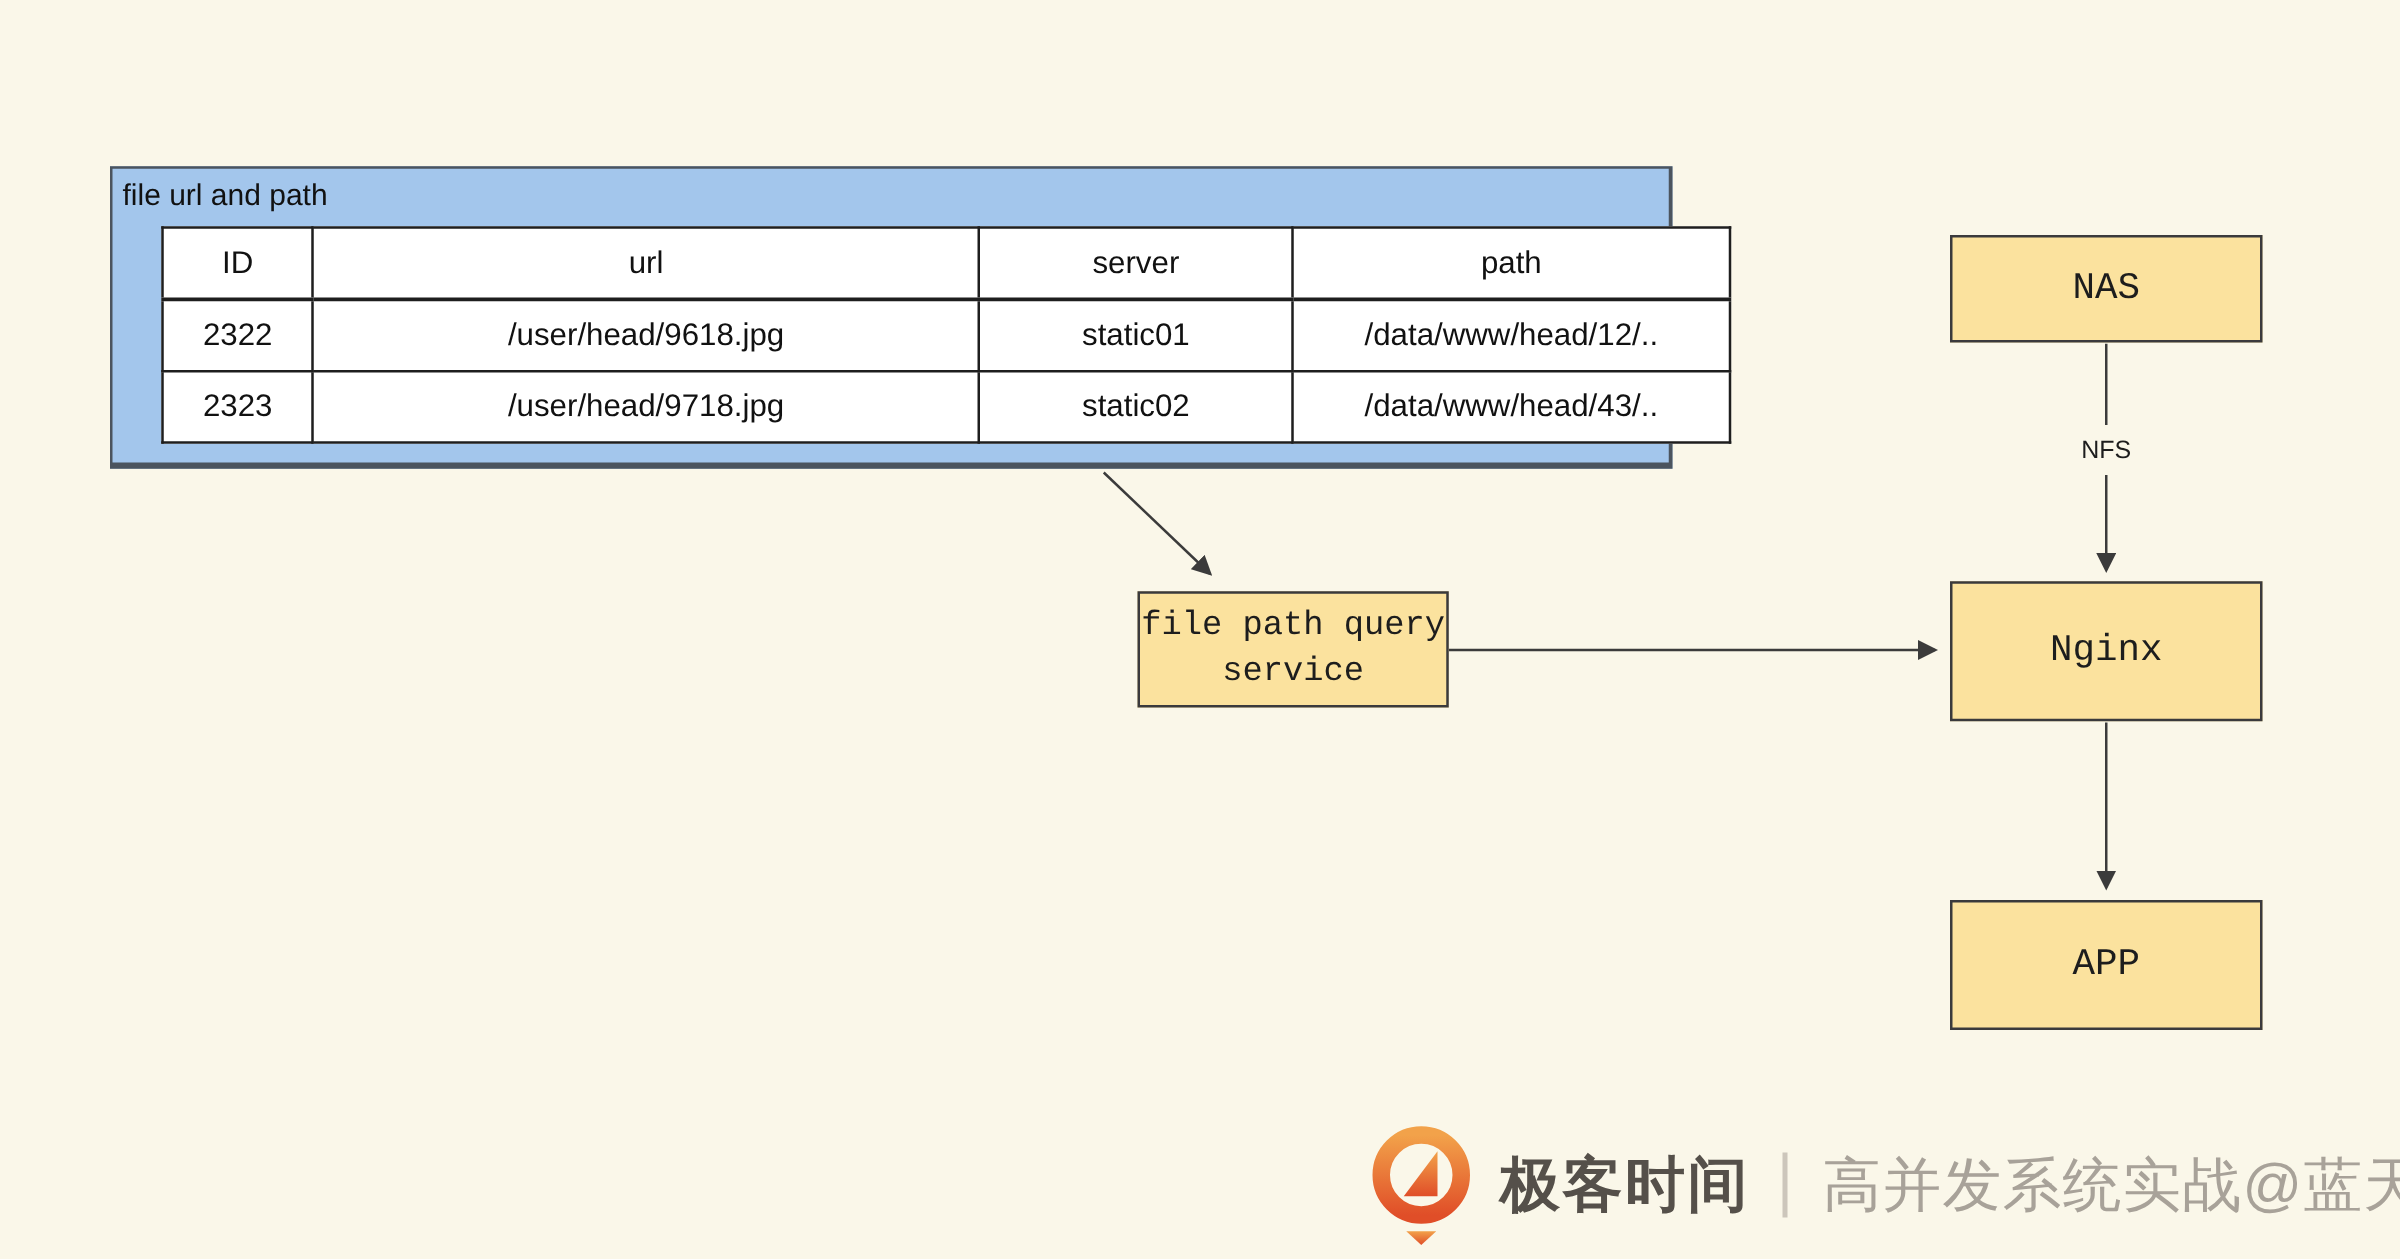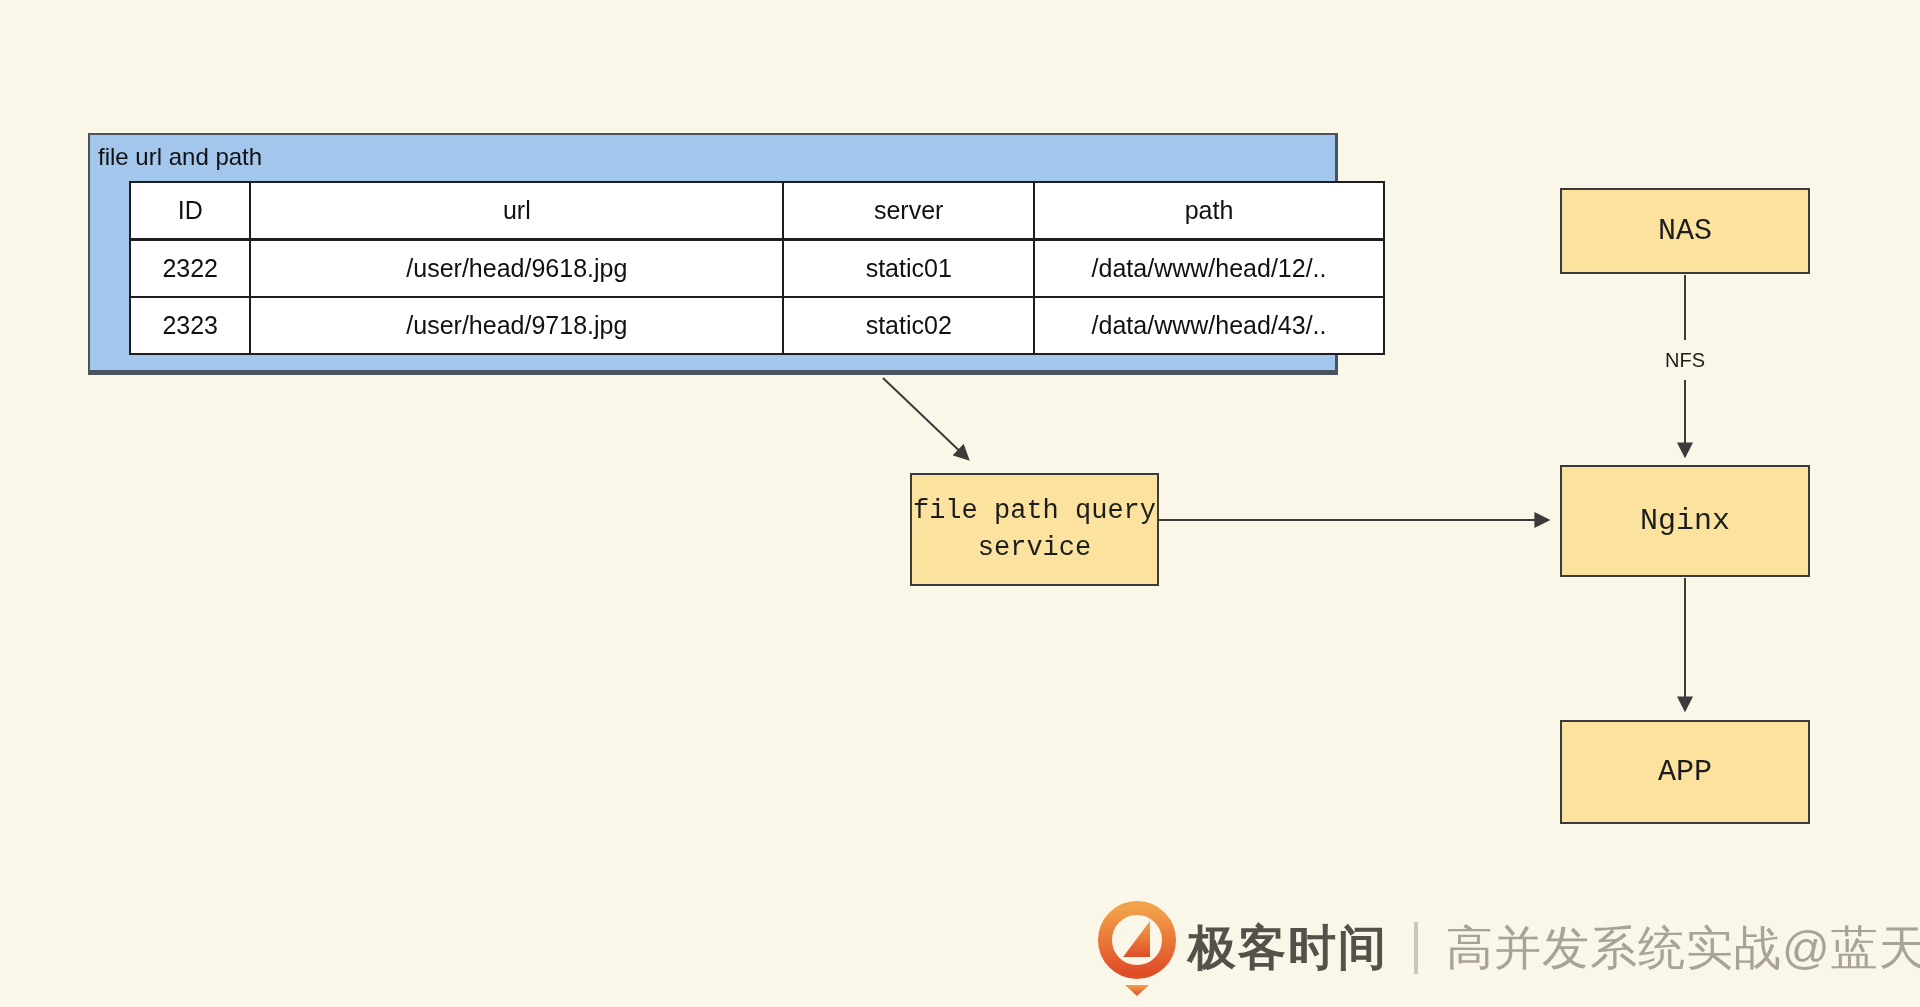--- a/index.html
+++ b/index.html
@@ -59,34 +59,34 @@
   .node{
     position:absolute;
     background:var(--node-bg);
     border:2px solid var(--node-border);
     display:flex;flex-direction:column;align-items:center;justify-content:center;
     font-size:30px;color:#1d1d1d;text-align:center;font-family:Liberation Mono, monospace;
   }
   .node-nas{left:1560px;top:188px;width:250px;height:86px;}
   .node-nginx{left:1560px;top:465px;width:250px;height:112px;text-align:right;}
   .node-app{left:1560px;top:720px;width:250px;height:104px;}
-  .node-service{left:910px;top:473px;width:249px;height:113px;font-size:27px;line-height:1.35;justify-content:center;}
+  .node-service{left:910px;top:473px;width:249px;height:93px;font-size:27px;line-height:1.35;justify-content:center;}
 
   .edge-label{
     position:absolute;left:1641px;top:340px;width:88px;height:40px;
     background:var(--page-bg);
     display:flex;align-items:center;justify-content:center;
     font-size:20px;color:#1d1d1d;
   }
 
   
   .footer{position:absolute;left:1094px;top:898px;height:100px;display:flex;align-items:center;}
   .logo{width:86px;height:96px;flex:0 0 auto;}
   .brand{
-    margin-left:8px;
+    margin-left:20px;
     font-size:48px;font-weight:600;color:var(--brand-text);
     letter-spacing:2px;white-space:nowrap;
   }
   .footer-divider{
     width:4px;height:52px;background:var(--divider);
     margin:0 28px 0 26px;flex:0 0 auto;
   }
   .credit{
     font-size:47px;font-weight:500;color:var(--credit-text);
     letter-spacing:1px;white-space:nowrap;

